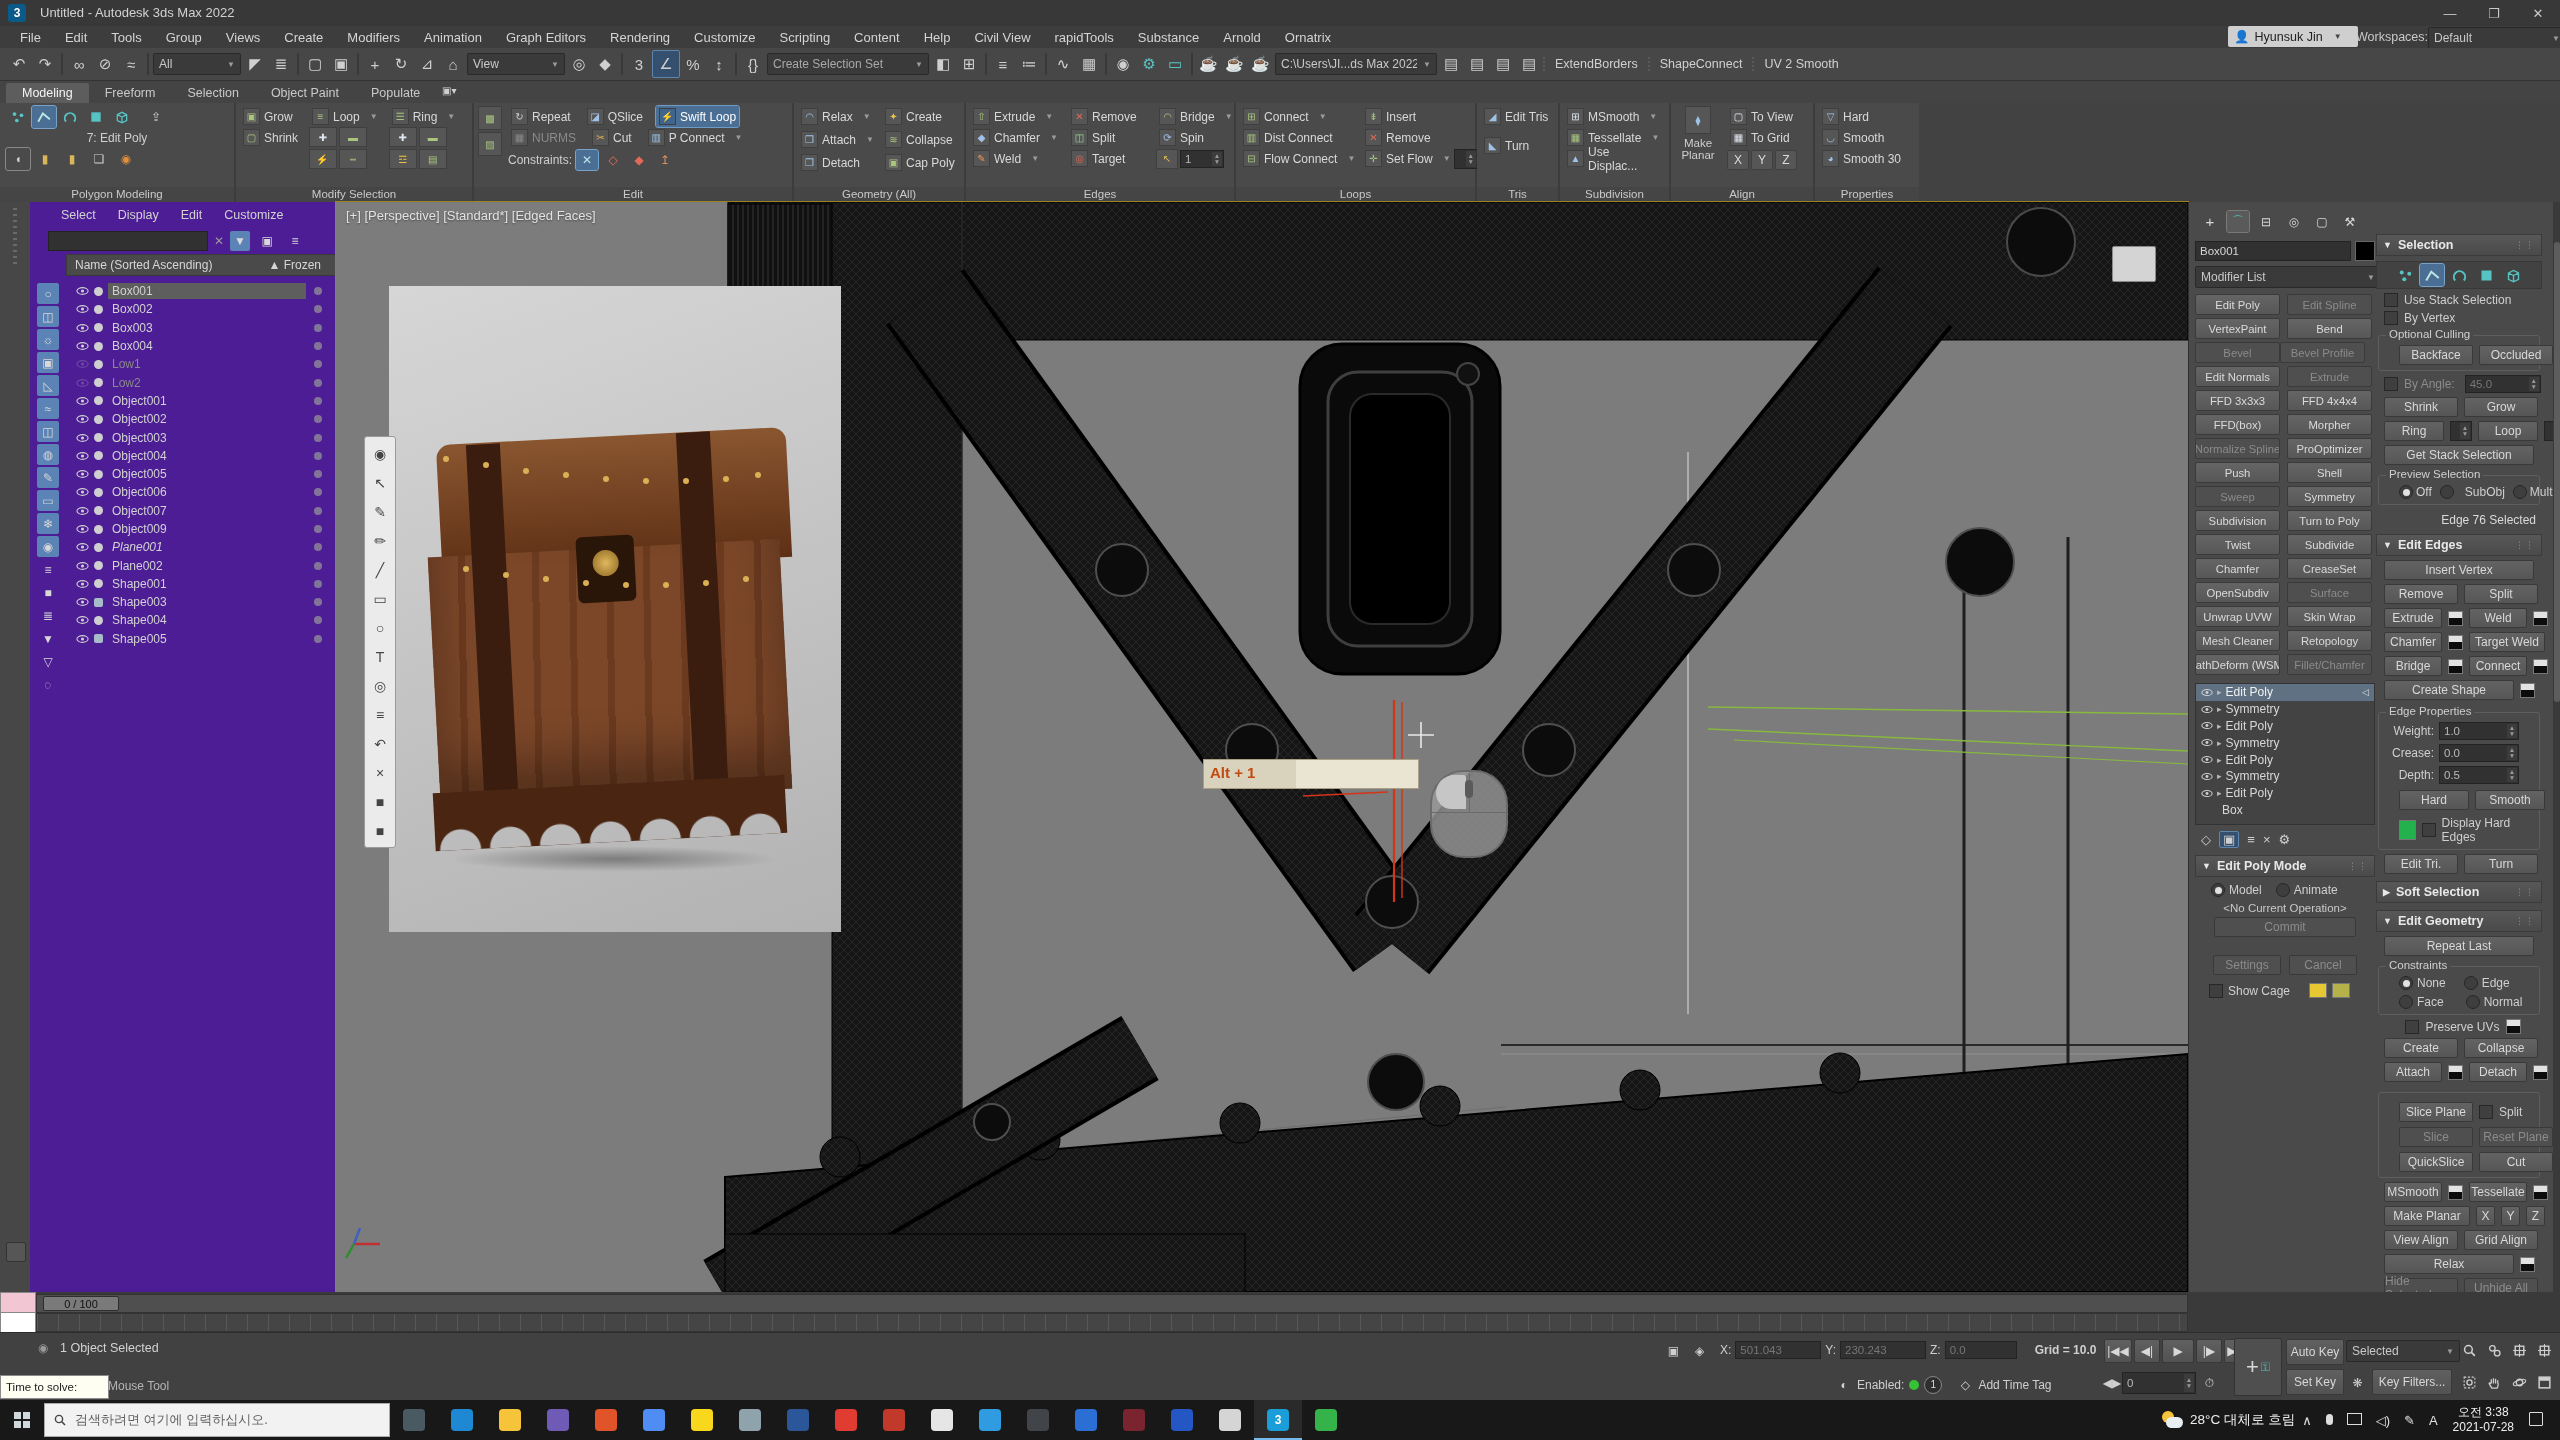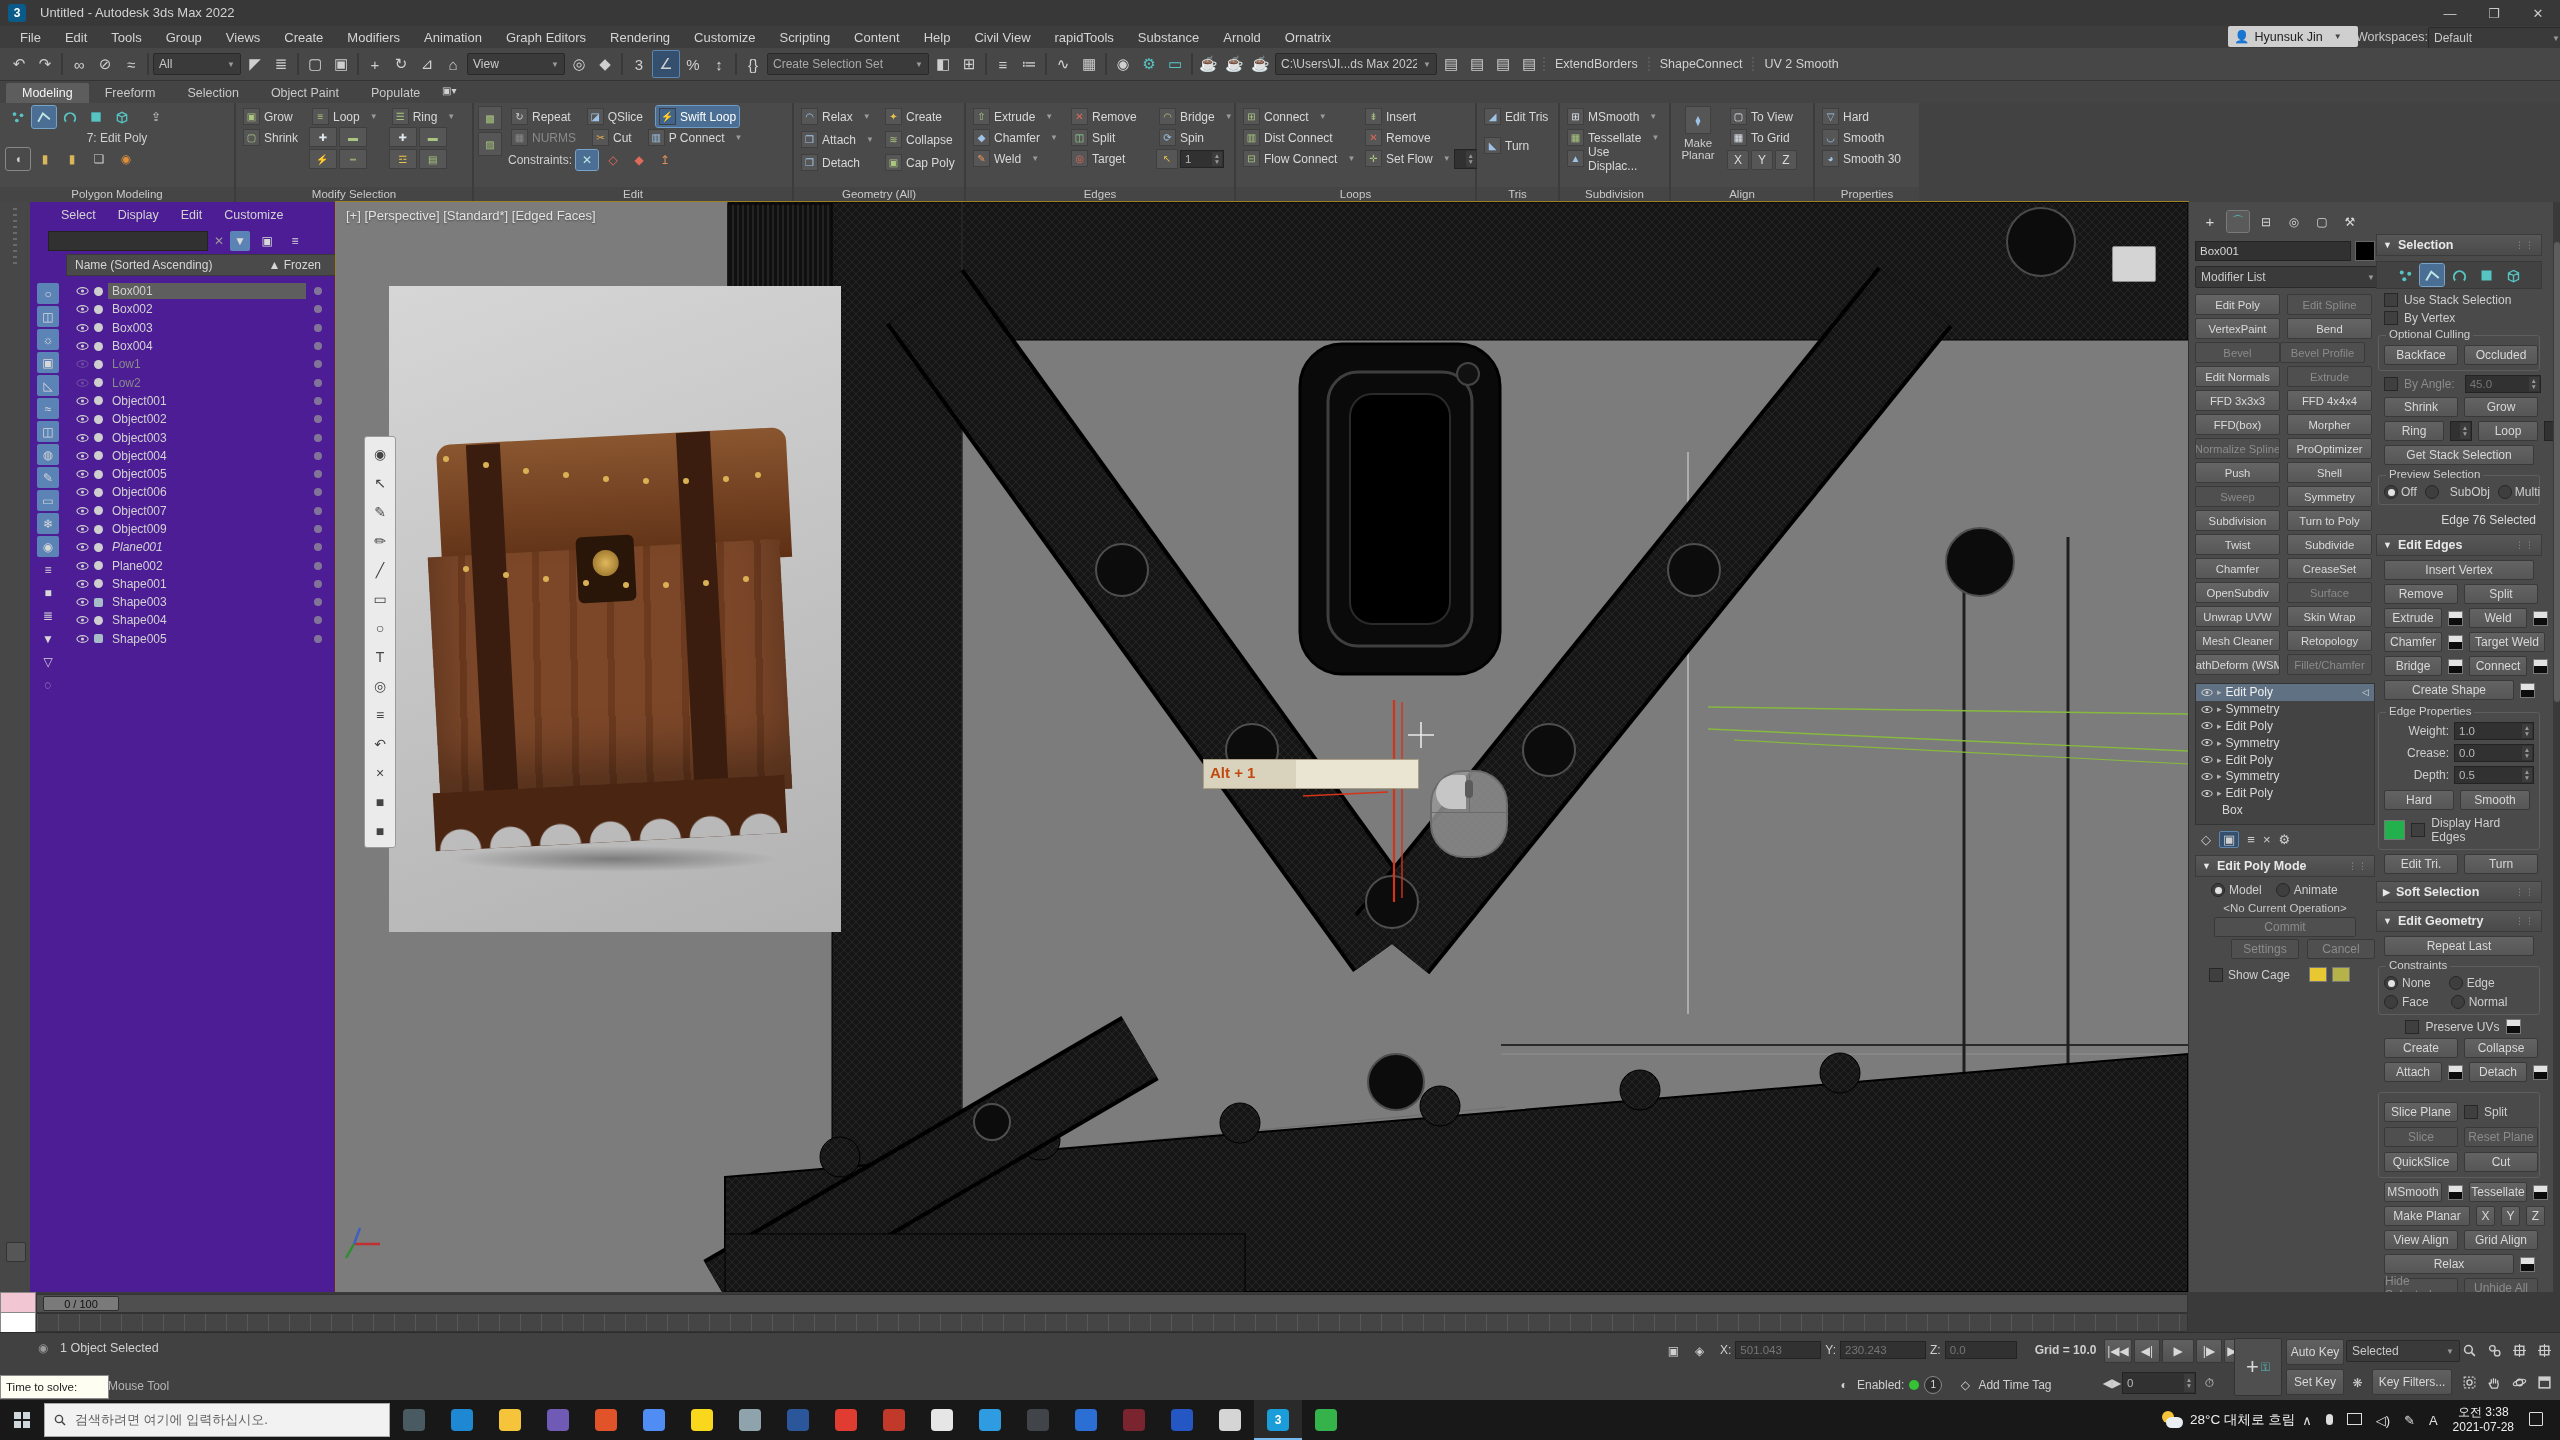--- a/index.html
+++ b/index.html
@@ -38,21 +38,21 @@
 .btn.dis{color:#8b8b8b;background:#4f4f4f}
 .sqs{width:13px;height:13px;border:1px solid #777;background:linear-gradient(#e2e2e2 45%,#0c0c0c 45%);flex:none}
 .chk{width:12px;height:12px;background:#3f3f3f;border:1px solid #272727;display:inline-block;flex:none}
 .rad{width:12px;height:12px;border-radius:50%;background:#3e3e3e;border:1px solid #272727;display:inline-block;position:relative;flex:none}
 .rad.on::after{content:"";position:absolute;inset:2.5px;border-radius:50%;background:#e2e2e2}
 .fld{background:#313131;border:1px solid #232323;color:#b9b9b9;font-size:11.5px;display:flex;align-items:center;padding:0 4px;height:16px;position:relative;flex:none}
 .fld.dis{color:#767676}
 .spn{position:absolute;right:1px;top:1px;bottom:1px;width:10px;display:flex;flex-direction:column;align-items:center;justify-content:center;color:#999;font-size:6.5px;line-height:6px;background:#3c3c3c}
 .rollh{height:20px;background:linear-gradient(#585858,#4a4a4a);border:1px solid #3b3b3b;display:flex;align-items:center;font-weight:bold;color:#e8e8e8;font-size:12.5px;padding:0 6px;gap:6px;margin-top:7px}
 .rollh .grip{margin-left:auto;color:#8f8f8f;font-size:9px;letter-spacing:1px;font-weight:normal}
-.grp{border:1px solid #5e5e5e;border-radius:3px;position:relative;padding:9px 5px 5px;margin-top:7px}
+.grp{border:1px solid #5e5e5e;border-radius:3px;position:relative;padding:9px 20px 5px;margin-top:7px}
 .gt{position:absolute;top:-8px;left:7px;background:#4a4a4a;padding:0 3px;font-size:11.5px;color:#cfcfcf}
 .lbl{font-size:12px;color:#cfcfcf}
 .dis-t{color:#8b8b8b}
 
 #explorer{left:30px;top:202px;width:306px;height:1090px;background:#4c1d95;border-right:1px solid #2f2f2f}
 .exmenu span{font-size:12.5px;color:#d2d2d2;padding:0 11px}
 .stripi{width:22px;height:21px;display:flex;align-items:center;justify-content:center;color:#d8d8d8;font-size:12px;margin:1px 0;border-radius:2px}
 .stripi.bl{background:#5b83b5}
 .erow{height:18.3px;display:flex;align-items:center;gap:5px;padding-left:10px;font-size:12px;color:#d2d2d2}
 .erow .ename{width:190px;padding:1px 4px;white-space:nowrap}
@@ -1168,21 +1168,21 @@
             <span class="rad on"></span>
             <span class="lbl">Model</span>
           </span>
         <span class="flex" style="gap:4px">
             <span class="rad"></span>
             <span class="lbl">Animate</span>
           </span>
       </div>
       <div style="text-align:center;margin-top:5px;font-size:11.5px;color:#c9c9c9">&lt;No Current Operation&gt;</div>
       <div class="btn dis" style="width:140px;margin:3px auto 0">Commit</div>
-      <div class="flex" style="gap:8px;justify-content:flex-end;margin-top:2px">
+      <div class="flex" style="gap:8px;justify-content:center;margin-top:18px">
         <div class="btn dis" style="width:66px">Settings</div>
         <div class="btn dis" style="width:66px">Cancel</div>
       </div>
       <div class="flex" style="gap:5px;margin:8px 0 0 14px">
         <span class="chk"></span>
           <span class="lbl">Show Cage</span>
         <span style="width:16px;height:13px;background:#e8c832;border:1px solid #777;margin-left:14px"></span>
         <span style="width:16px;height:13px;background:#b5b24a;border:1px solid #777"></span>
       </div>
     </div>

